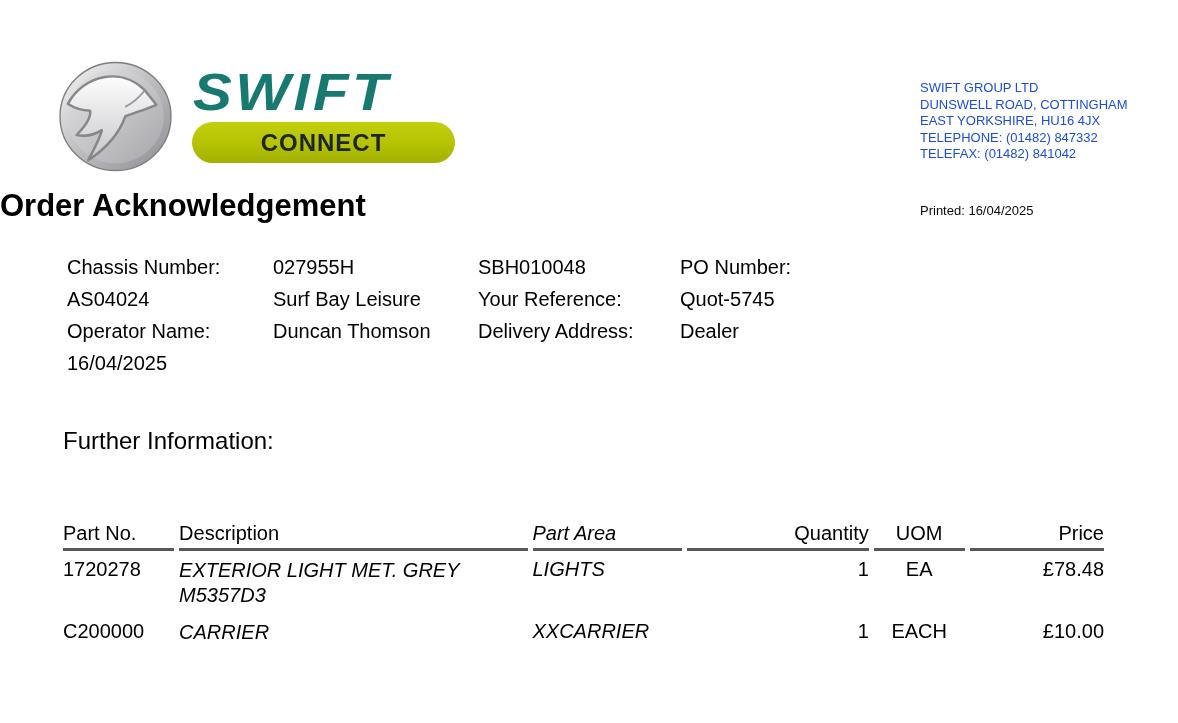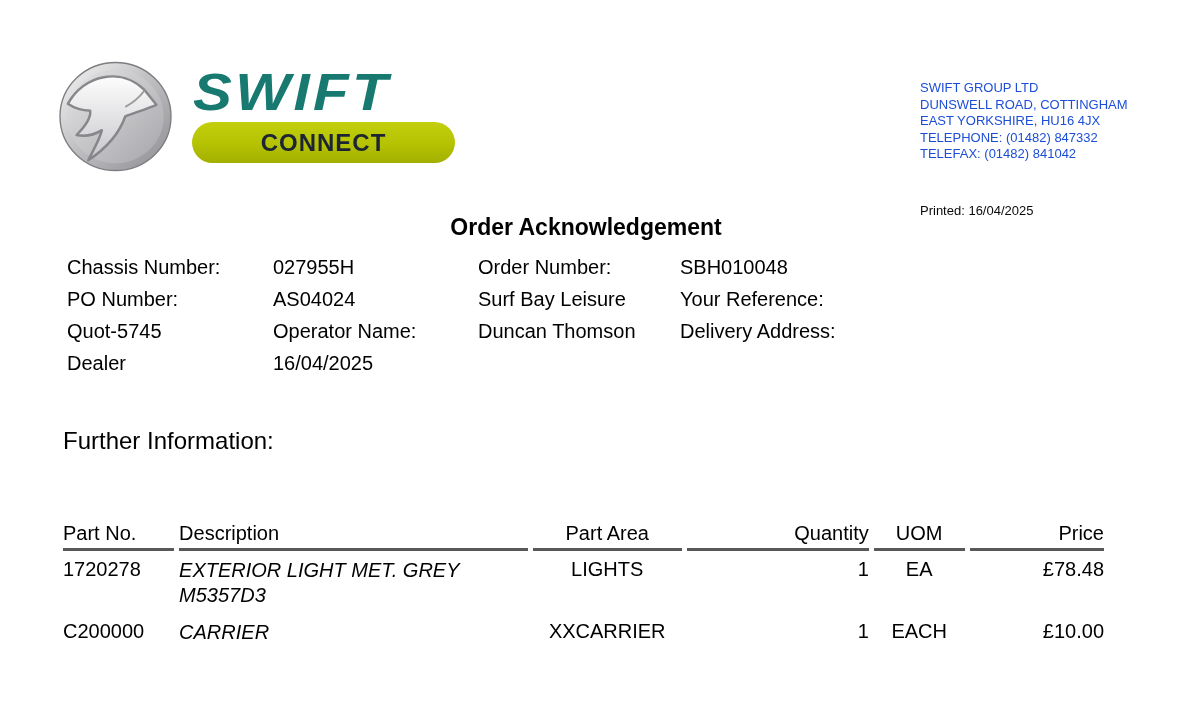--- a/index.html
+++ b/index.html
@@ -55,25 +55,23 @@
     left: 920px; top: 203px;
     font-size: 13px;
     color: #0a0a0a;
   }
 
   
   .doc-title {
     position: absolute;
     left: 0; top: 188px;
     width: 1172px;
-    text-align: center;
-    font-size: 23px;
+    font-size: 31px;
     font-weight: bold;
     color: #000;
-    margin-top: 26px;
   }
 
   
   .details-grid {
     position: absolute;
     left: 67px; top: 251px;
     display: grid;
     grid-template-columns: 206px 205px 202px auto;
     grid-auto-rows: 32px;
     font-size: 20px;
@@ -108,21 +106,21 @@
     white-space: nowrap;
     margin-top: 12px;
   }
   table.items td {
     vertical-align: top;
     padding-top: 7px;
   }
   tr.item-row-2 td { padding-top: 12px; }
   .col-partno   { width: 110px; text-align: left; }
   .col-desc     { width: 345px; text-align: left; }
-  .col-partarea { width: 148px; text-align: center; }
+  .col-partarea { width: 148px; text-align: left; font-style: italic; }
   .col-qty      { width: 180px; text-align: right; }
   .col-uom      { width: 90px;  text-align: center; }
   .col-price    { width: 133px; text-align: right; }
   td.col-desc { line-height: 25px; font-style: italic; }
 </style>
 </head>
 <body>
 
 <div class="emblem">
   <svg viewBox="0 0 120 114" width="117" height="111">
@@ -166,21 +164,20 @@
   <div>TELEPHONE: (01482) 847332</div>
   <div>TELEFAX: (01482) 841042</div>
 </div>
 <div class="printed-line">Printed: 16/04/2025</div>
 
 <div class="doc-title">Order Acknowledgement</div>
 
 <div class="details-grid">
   <div>Chassis Number:</div>
   <div>027955H</div>
-  <div>Order Number:</div>
   <div>SBH010048</div>
 
   <div>PO Number:</div>
   <div>AS04024</div>
   <div>Surf Bay Leisure</div>
 
   <div>Your Reference:</div>
   <div>Quot-5745</div>
   <div>Operator Name:</div>
   <div>Duncan Thomson</div>

